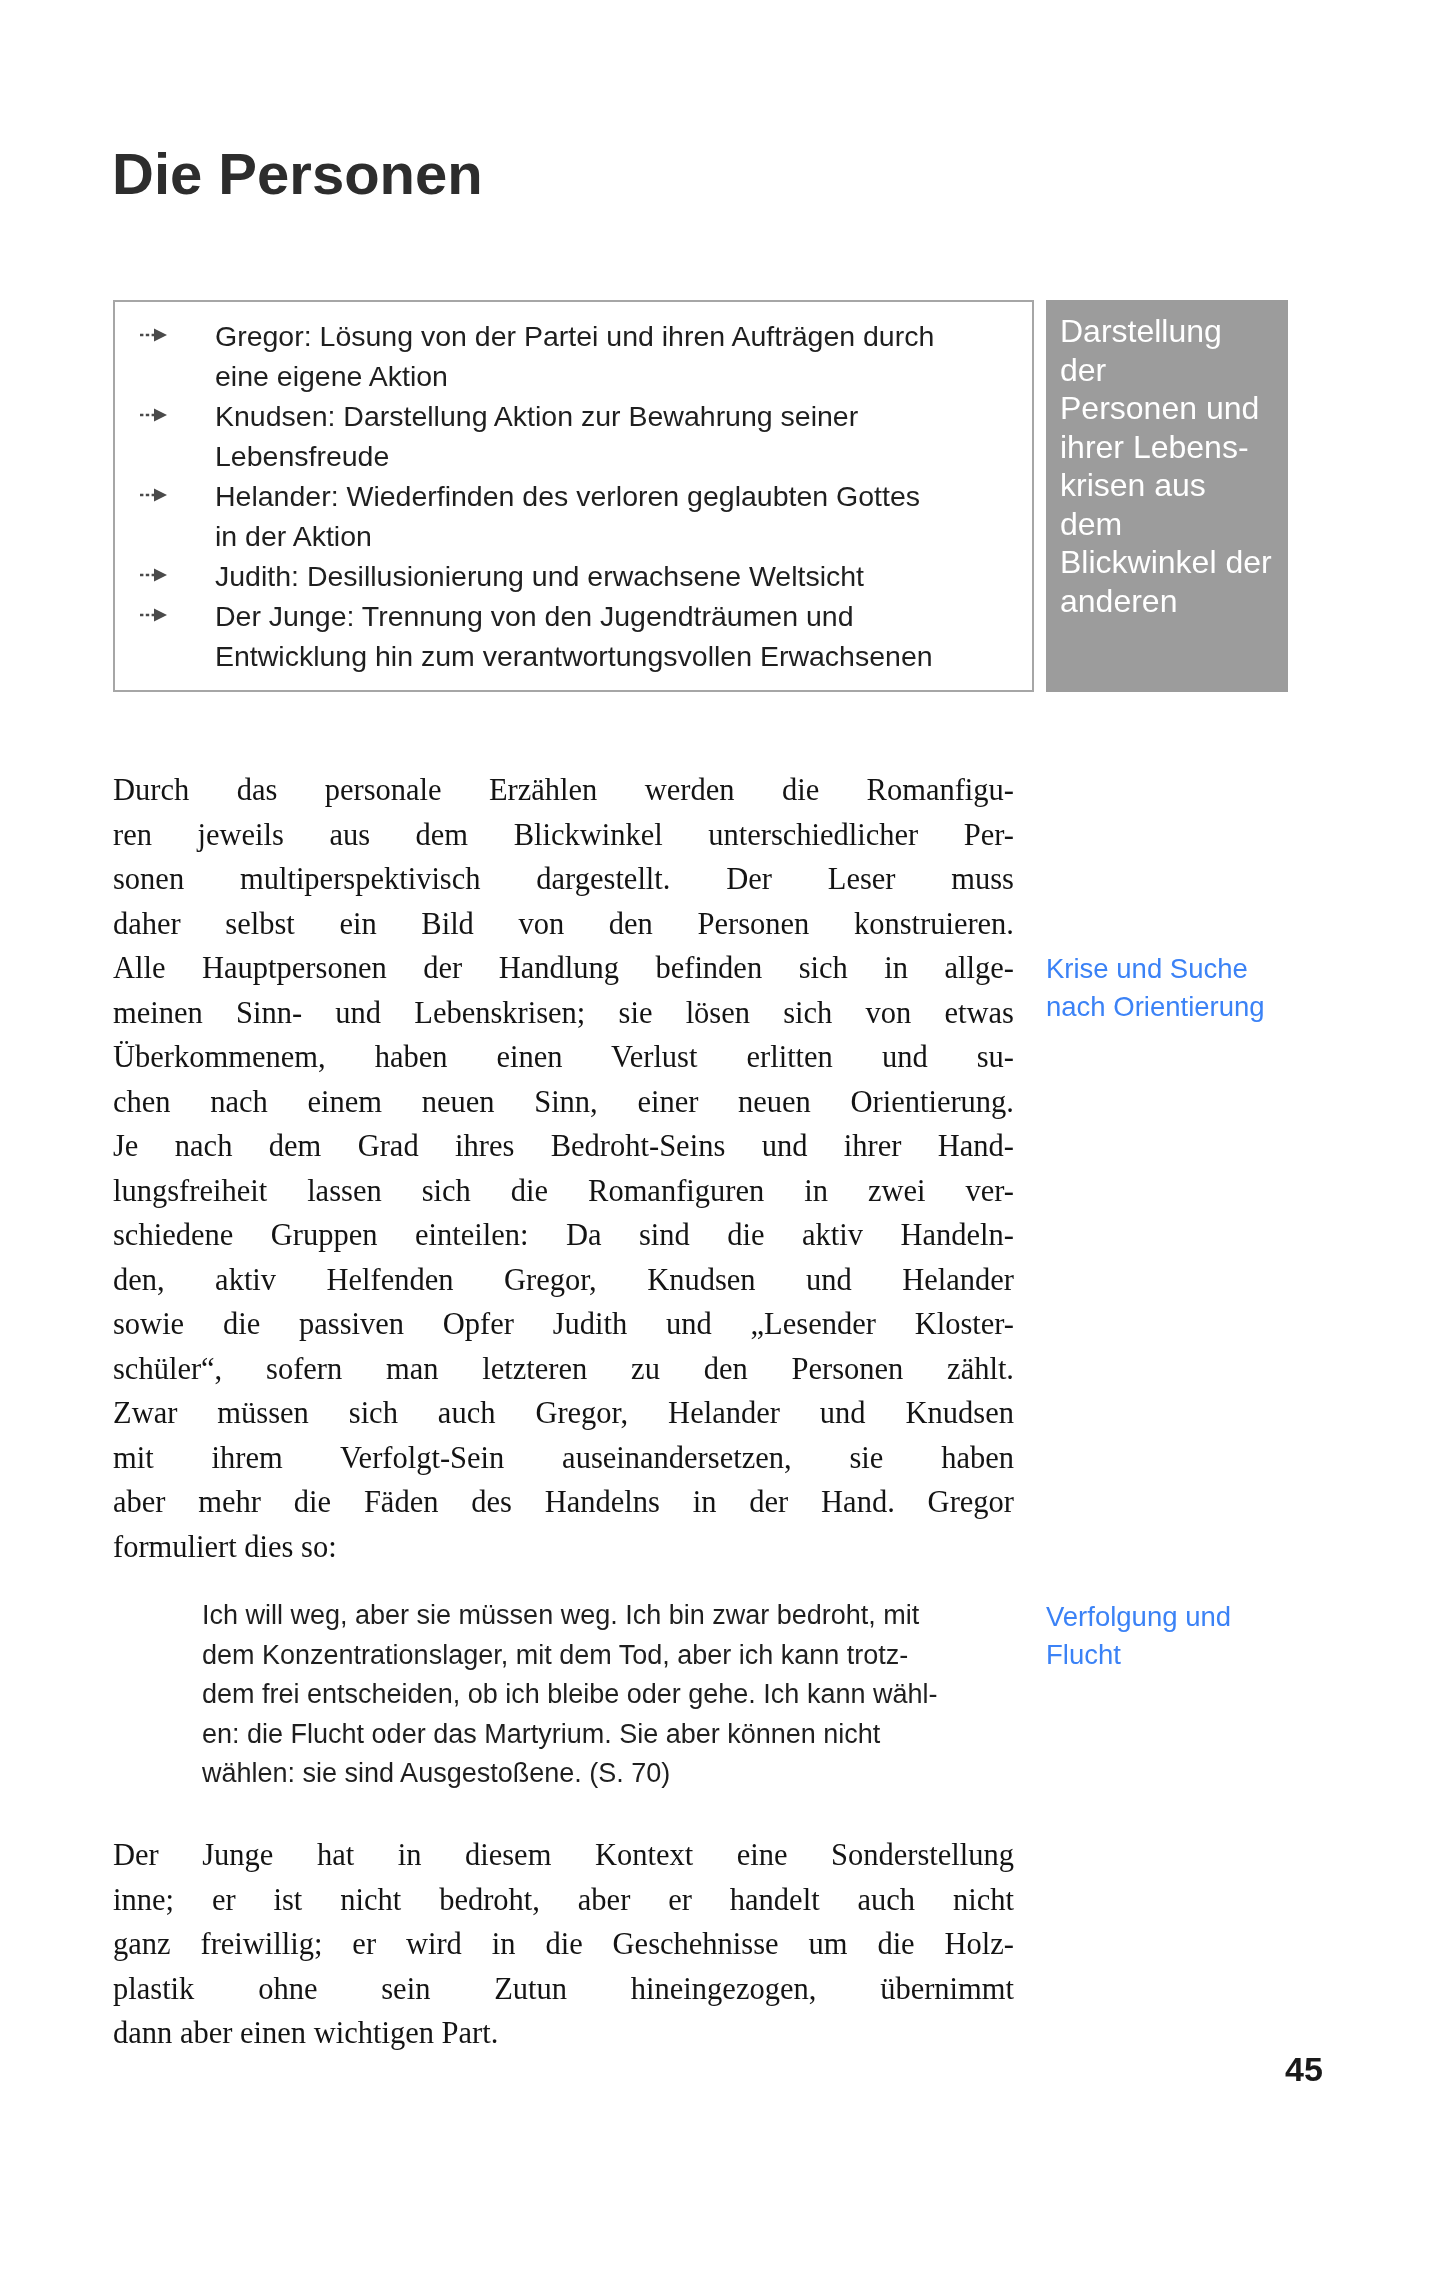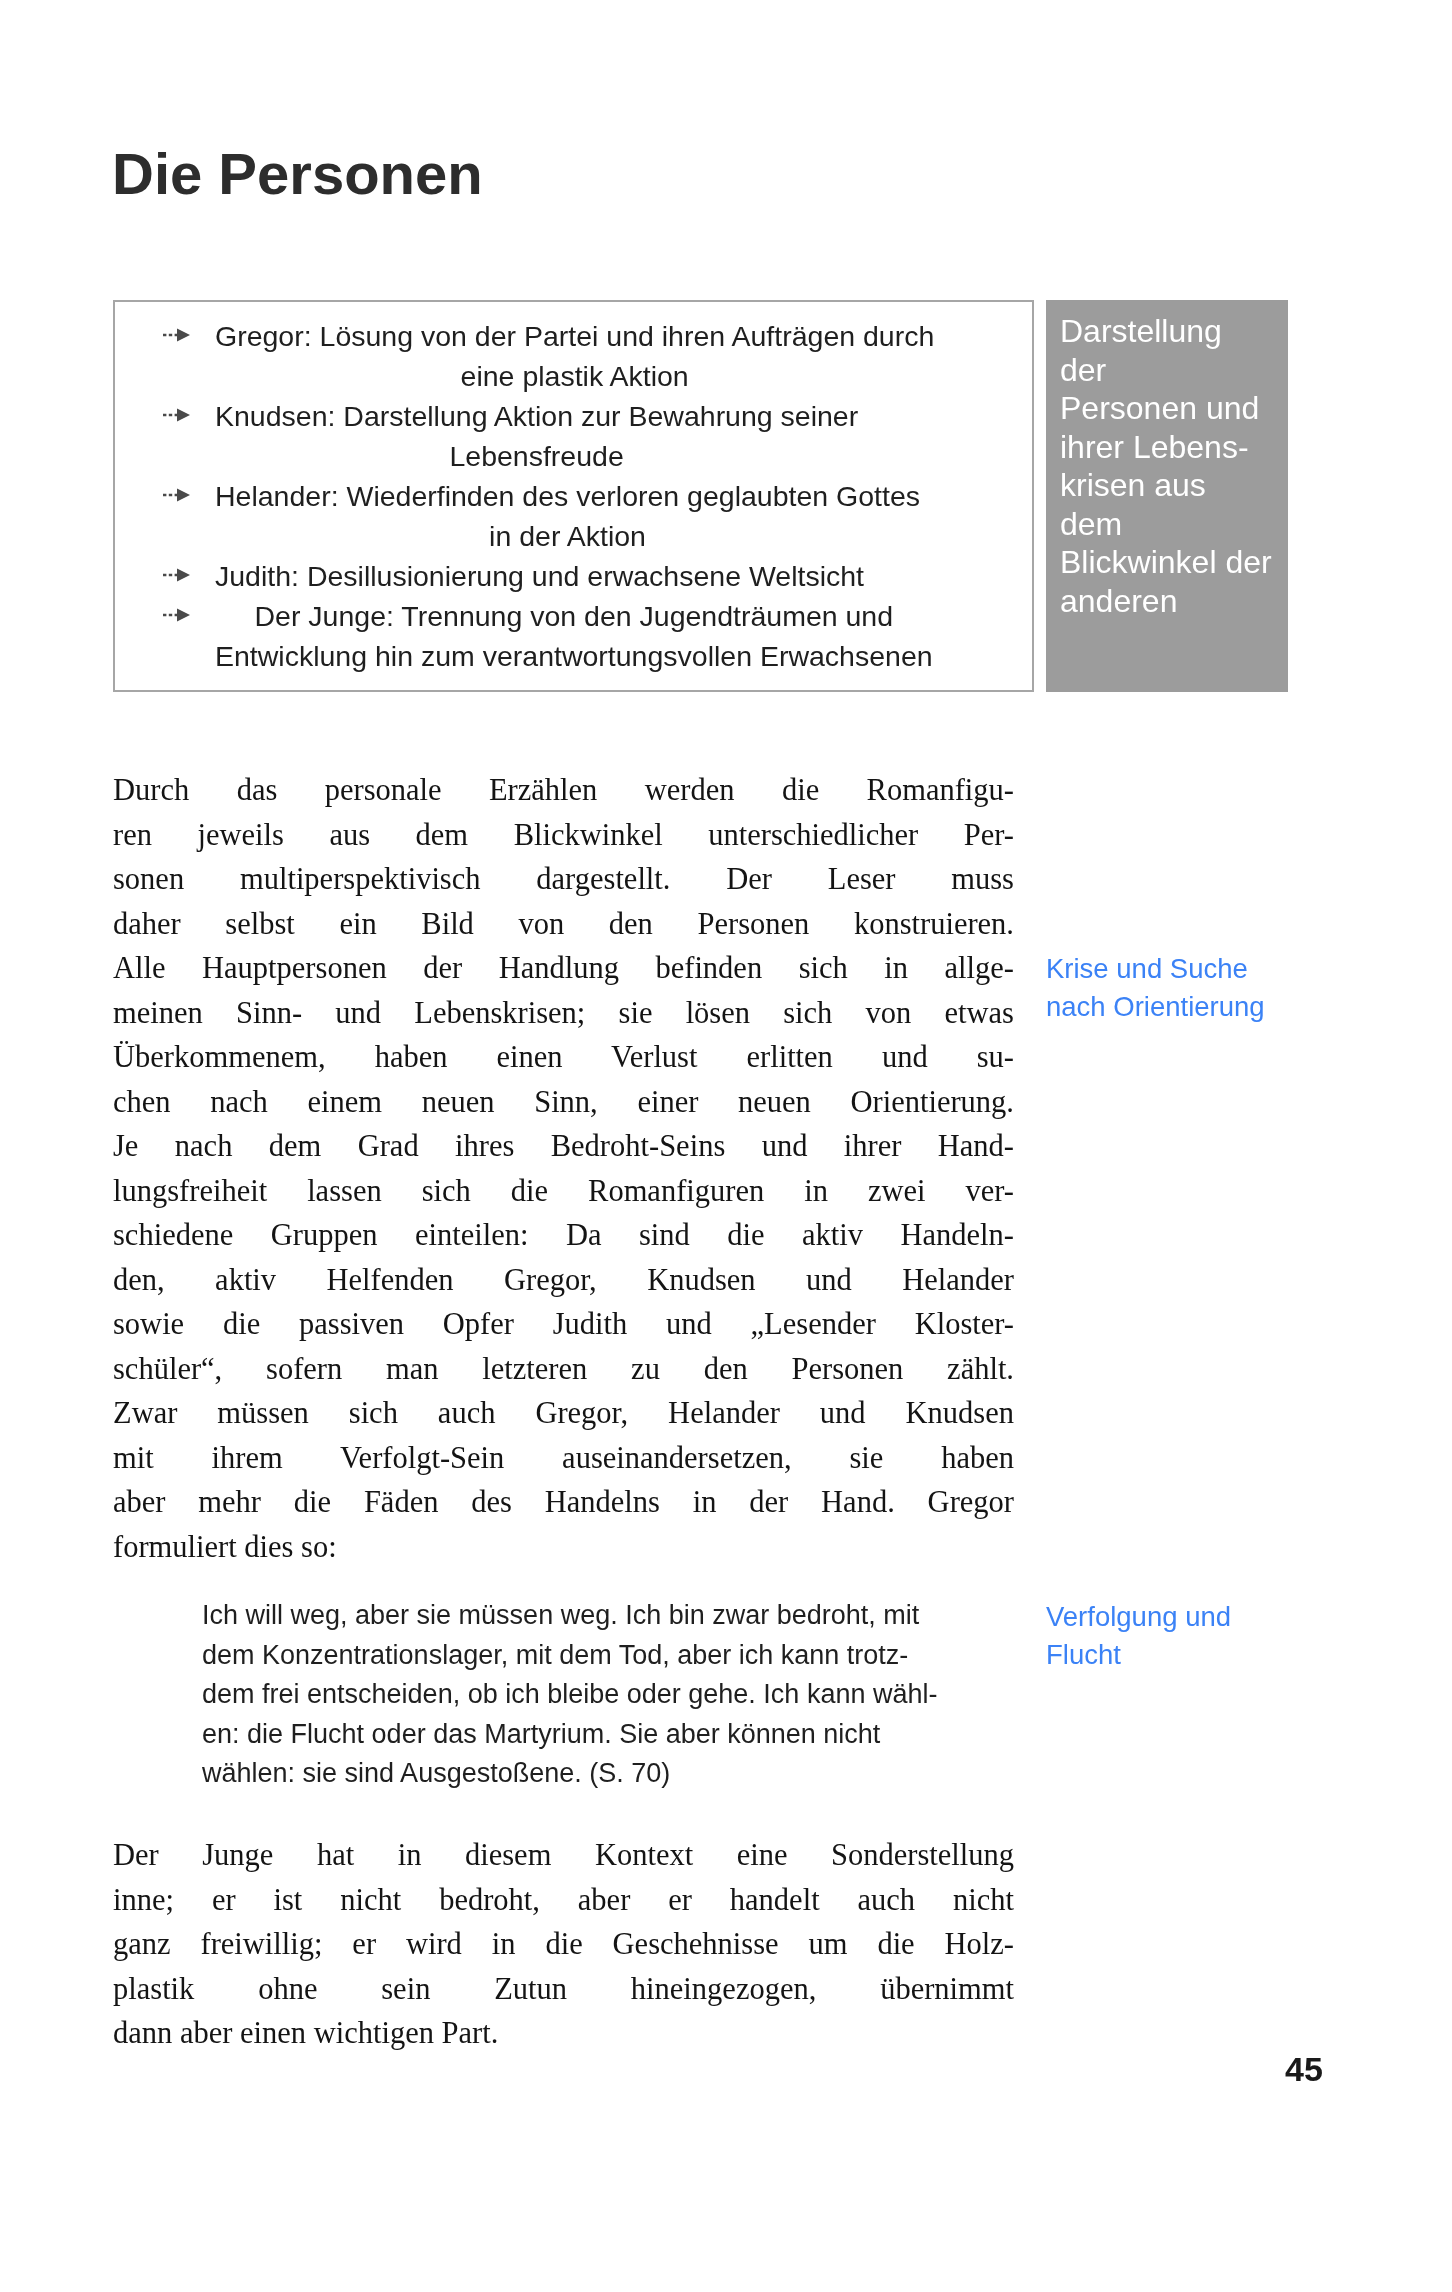--- a/index.html
+++ b/index.html
@@ -16,21 +16,20 @@
     font-size: 58px; font-weight: 700; color: #2d2d2d;
     font-family: "Liberation Sans", sans-serif;
   }
 
   .summary-box {
     position: absolute; left: 113px; top: 300px;
     width: 921px; height: 392px;
     border: 2px solid #a6a6a6;
     padding: 14px 10px;
     background: #ffffff;
-    text-align: center;
   }
   .summary-item { display: flex; align-items: flex-start; }
   .arrow-cell { width: 90px; flex: none; padding-left: 14px; padding-top: 11px; }
   .summary-text { color: #1f1f1f; font-size: 28.5px; line-height: 40px; }
 
   .sidebar-note {
     position: absolute; left: 1046px; top: 300px;
     width: 242px; height: 392px;
     background: #9c9c9c; color: #ffffff;
     padding: 12px 14px;
@@ -75,21 +74,21 @@
 
     <div class="summary-item">
       <span class="arrow-cell">
         <svg width="30" height="16" viewBox="0 0 30 16">
             <line x1="1" y1="8" x2="15" y2="8" stroke="#4a4a4a" stroke-width="2.6" stroke-dasharray="3.4,2.4"></line>
             <polygon points="15,1.5 28,8 15,14.5" fill="#4a4a4a"></polygon>
           </svg>
       </span>
       <div class="summary-text">
         <div>Gregor: Lösung von der Partei und ihren Aufträgen durch</div>
-        <div>eine plastik Aktion</div>
+        <div>eine eigene Aktion</div>
       </div>
     </div>
 
     <div class="summary-item">
       <span class="arrow-cell">
         <svg width="30" height="16" viewBox="0 0 30 16">
             <line x1="1" y1="8" x2="15" y2="8" stroke="#4a4a4a" stroke-width="2.6" stroke-dasharray="3.4,2.4"></line>
             <polygon points="15,1.5 28,8 15,14.5" fill="#4a4a4a"></polygon>
           </svg>
       </span>

